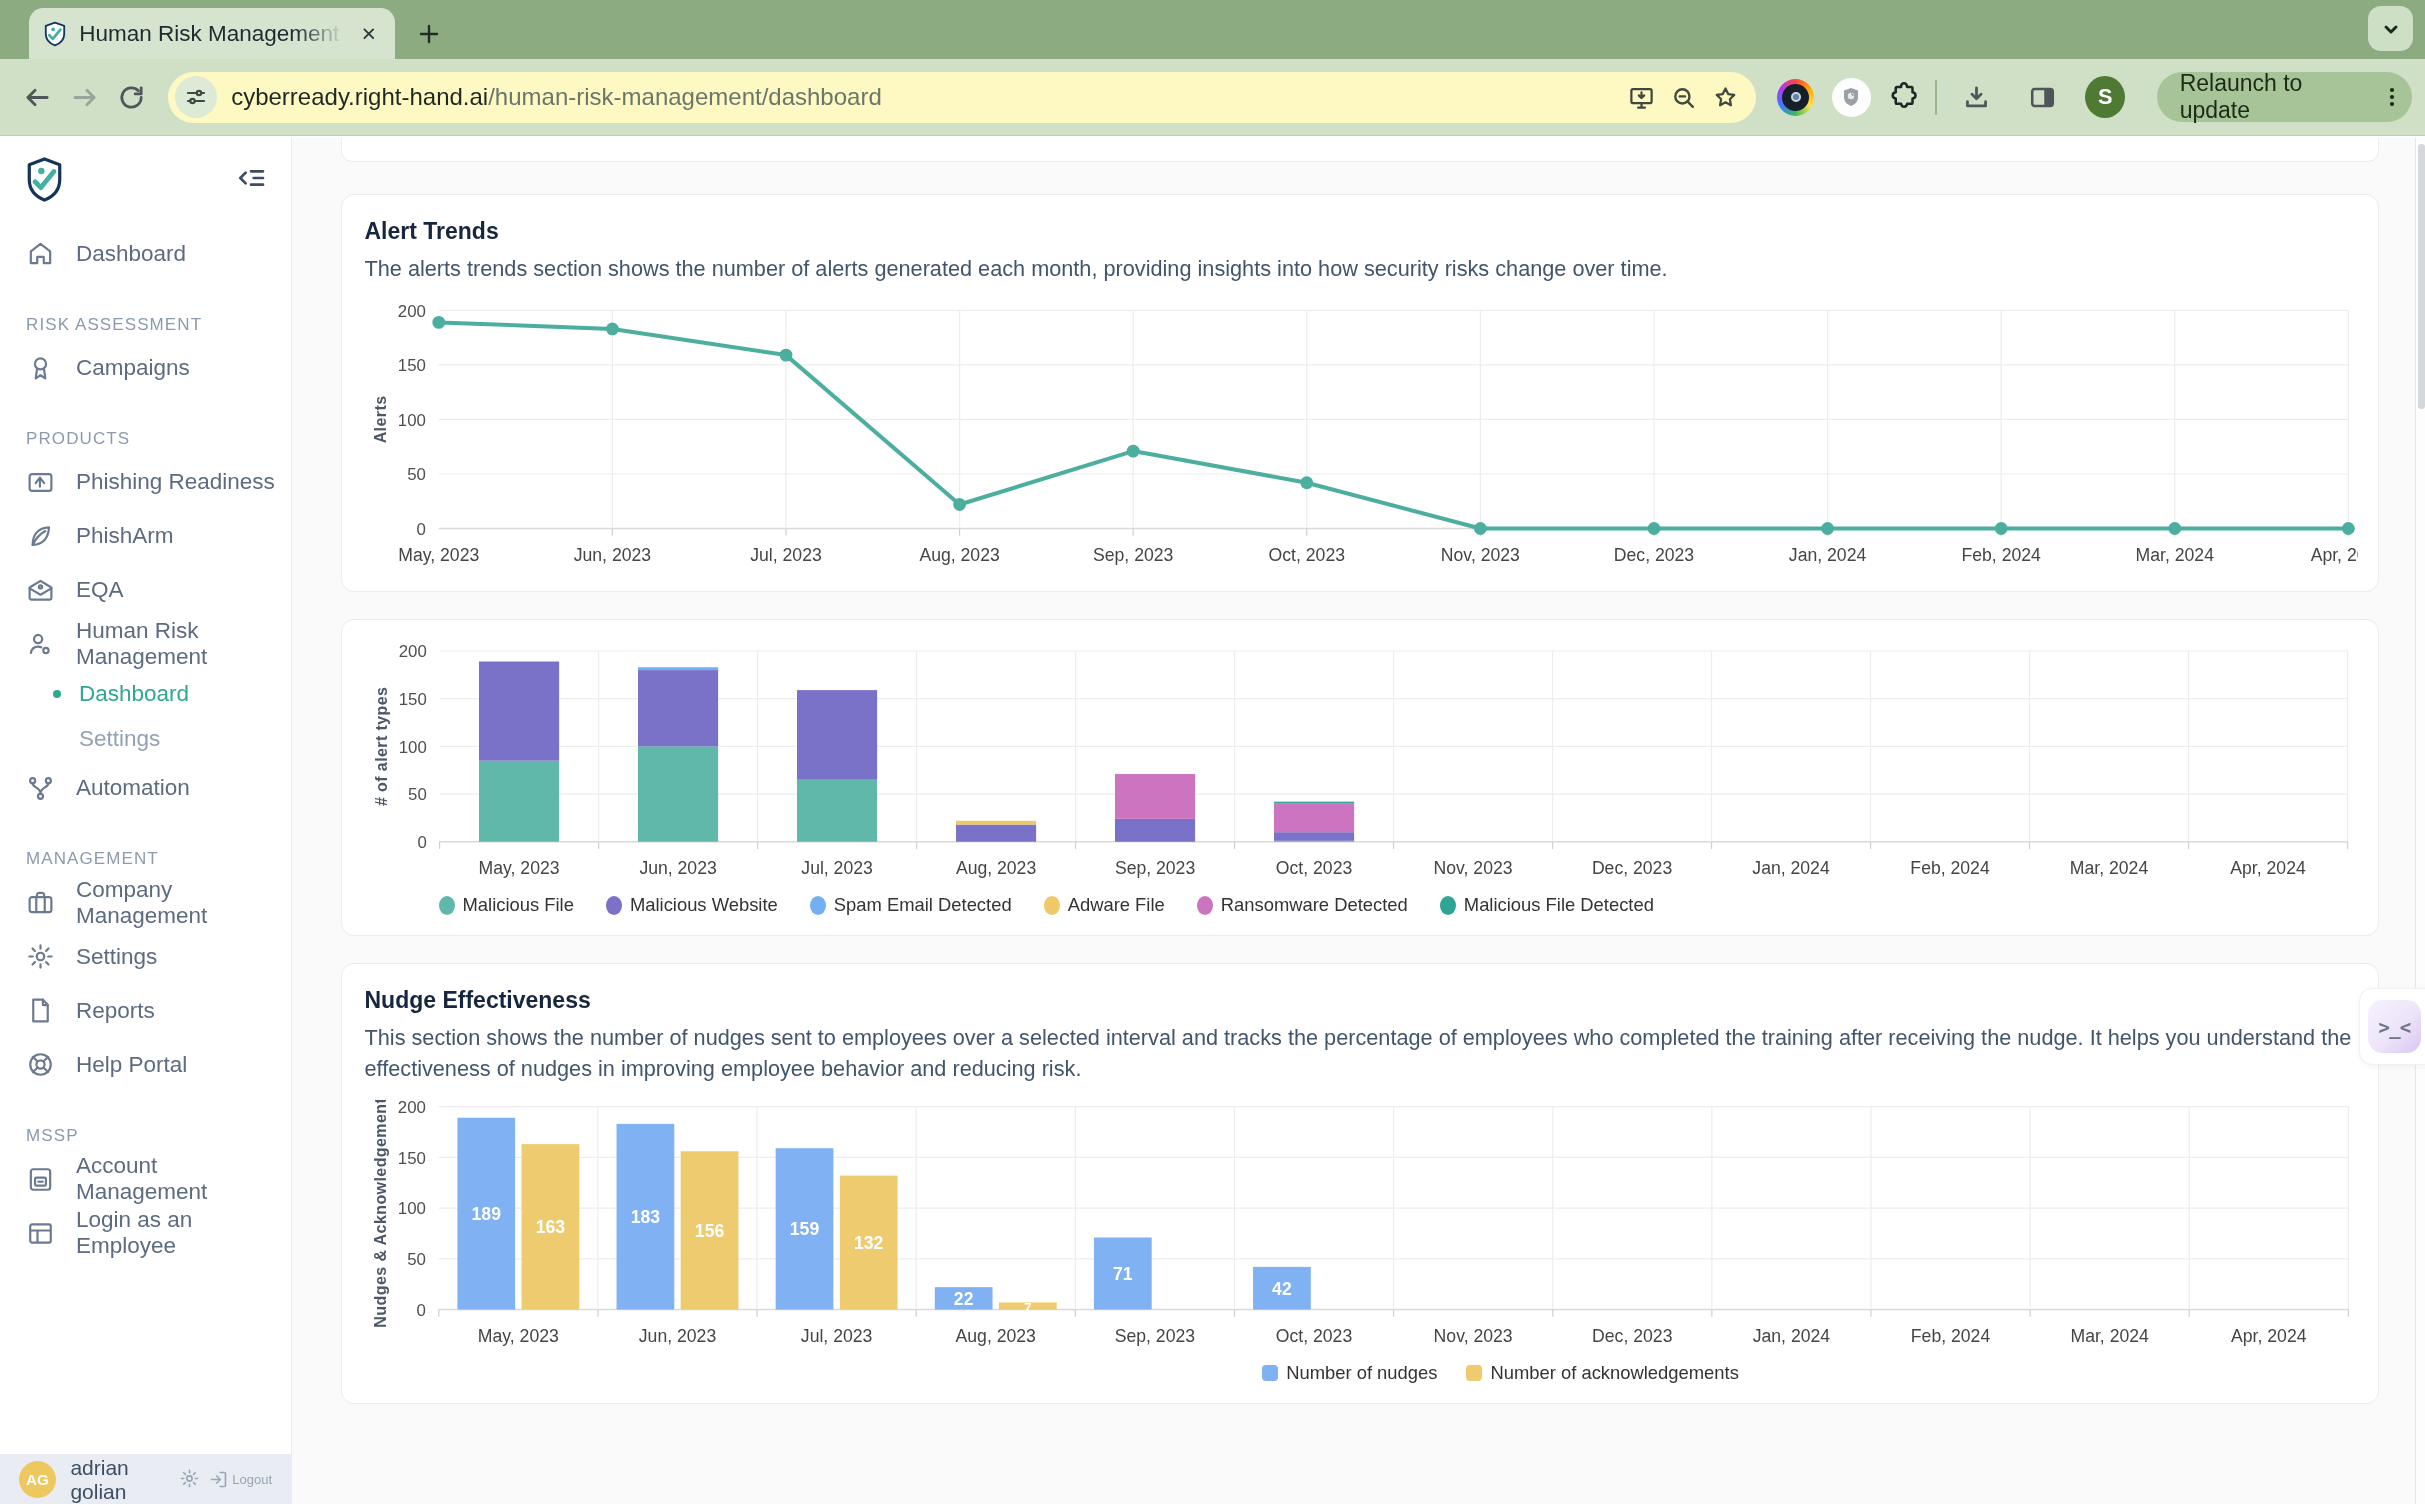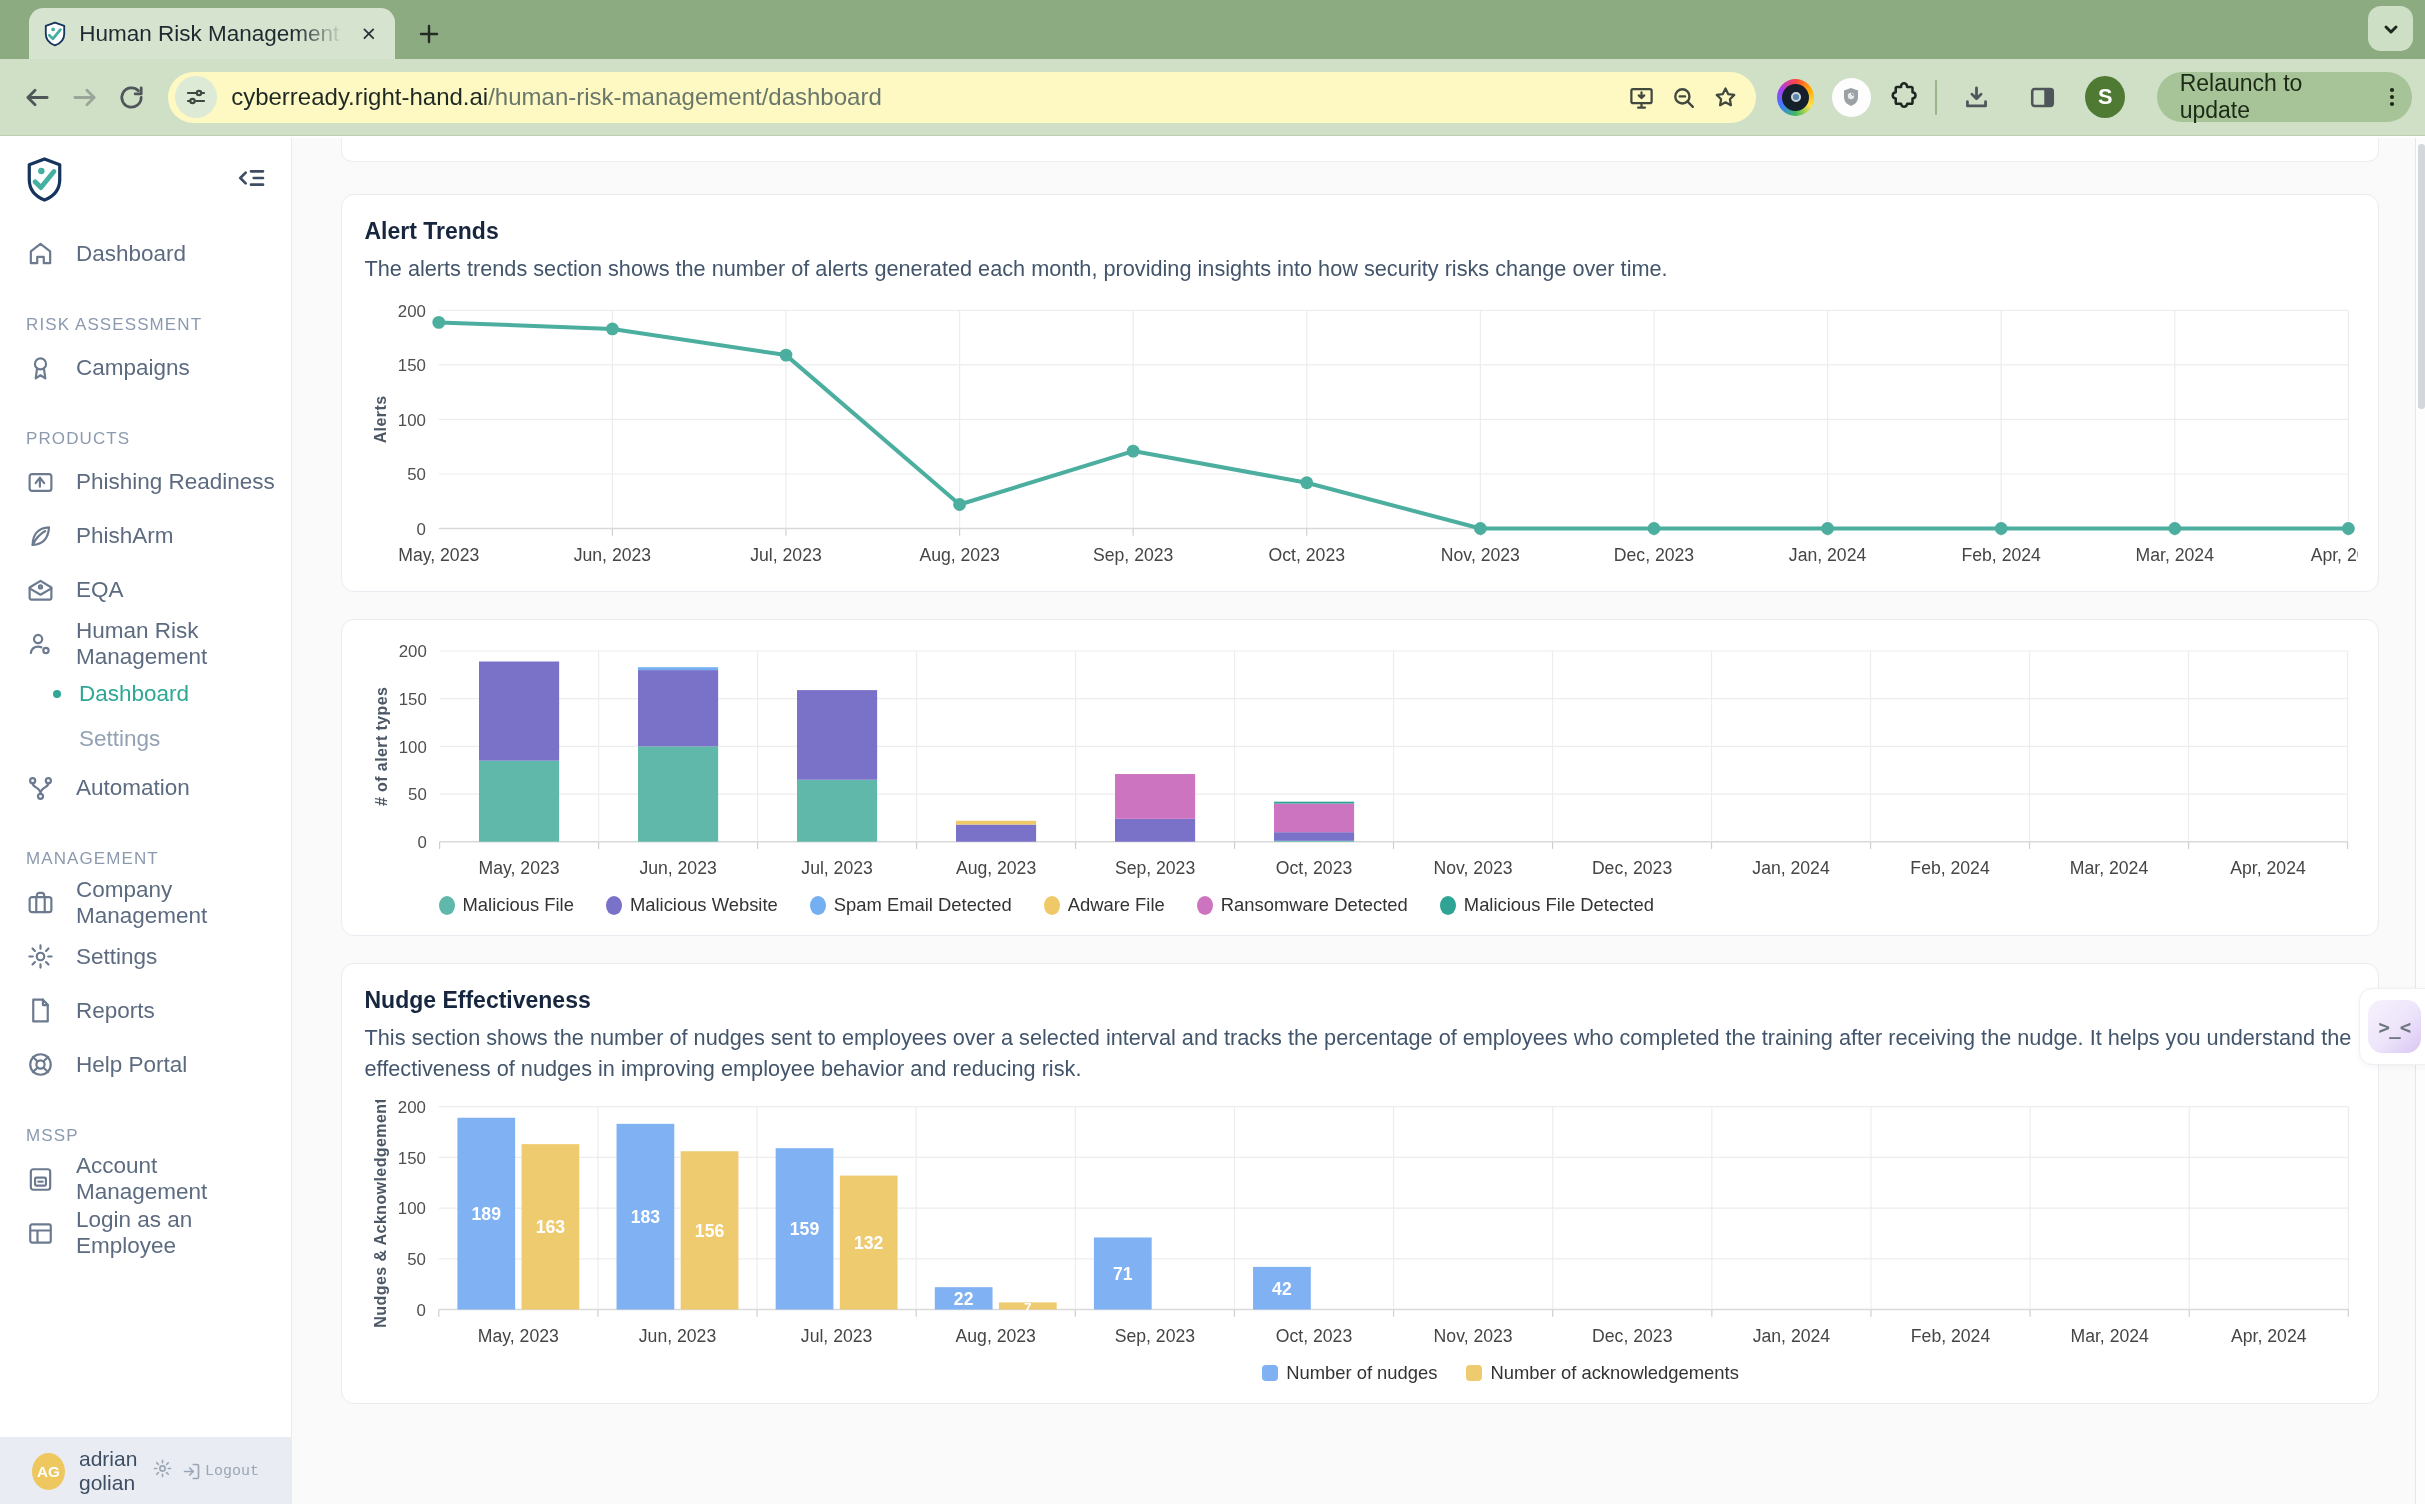--- a/index.html
+++ b/index.html
@@ -62,25 +62,25 @@
   .side-logo svg { width:43px; height:47px; display:block; }
   .collapse-btn { color:#3E4D63; } .collapse-btn svg { width:32px; height:32px; }
   .nav { flex:1; margin-top:24px; overflow:hidden; }
   .nav-item { display:flex; align-items:center; gap:21px; height:54px; padding-left:26px; color:#5D6B80; font-size:22.5px; cursor:default; }
   .nav-icon { width:29px; height:29px; flex:none; color:#6B7A8F; }
   .nav-icon svg { width:29px; height:29px; display:block; }
   .nav-section { margin:34px 0 6.4px; padding-left:26px; font-size:17px; letter-spacing:1.1px; color:#8B9AAE; }
   .nav-sub { position:relative; height:45px; display:flex; align-items:center; padding-left:79px; font-size:22.5px; color:#93A1B3; }
   .nav-sub.active { color:#2EA795; }
   .nav-sub .bullet { position:absolute; left:53px; width:8px; height:8px; border-radius:50%; background:#2EA795; }
-  .side-footer { height:68px; background:#E9EDF3; display:flex; align-items:center; padding:0 32px; gap:14.4px;justify-content:center; }
+  .side-footer { height:51px; background:#E9EDF3; display:flex; align-items:center; padding:0 19px; gap:14.4px;justify-content:center; }
   .avatar-ag { width:37px; height:37px; border-radius:50%; background:#EEC75E; color:#fff; font-size:15.2px; font-weight:600;
     display:flex; align-items:center; justify-content:center; }
   .footer-name { flex:1; font-size:21px; color:#3D4E63; }
-  .footer-actions { display:flex; align-items:center; gap:8px; color:#9AA6B5; font-size:15px;font-family:Liberation Mono, monospace; }
+  .footer-actions { display:flex; align-items:center; gap:8px; color:#9AA6B5; font-size:13px; }
   .footer-actions svg { width:21px; height:21px; }
 
   
   .main { position:absolute; left:294px; top:0; width:2119px; height:1367px; padding:0 34px 0 47px; }
   .partial-card { height:24px; background:#fff; border:0.8px solid #EAEEF2; border-top:none;
     border-radius:0 0 11.2px 11.2px; margin-bottom:32px; }
   .card { background:#fff; border:0.8px solid #E8ECF1; border-radius:13px; padding:22.5px 22.5px 19px; margin-bottom:27px; }
   .card-title { font-size:23px; font-weight:700; color:#16263E; margin-bottom:9.6px; }
   .card-desc { font-size:21.7px; color:#42556B; line-height:1.42; margin-bottom:14.4px; max-width:1989px; }
   .chart-mount svg { display:block; }

